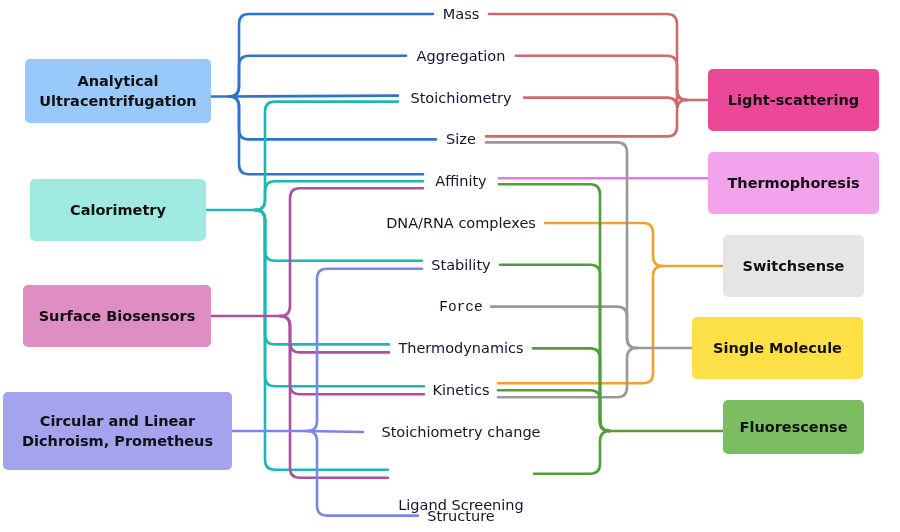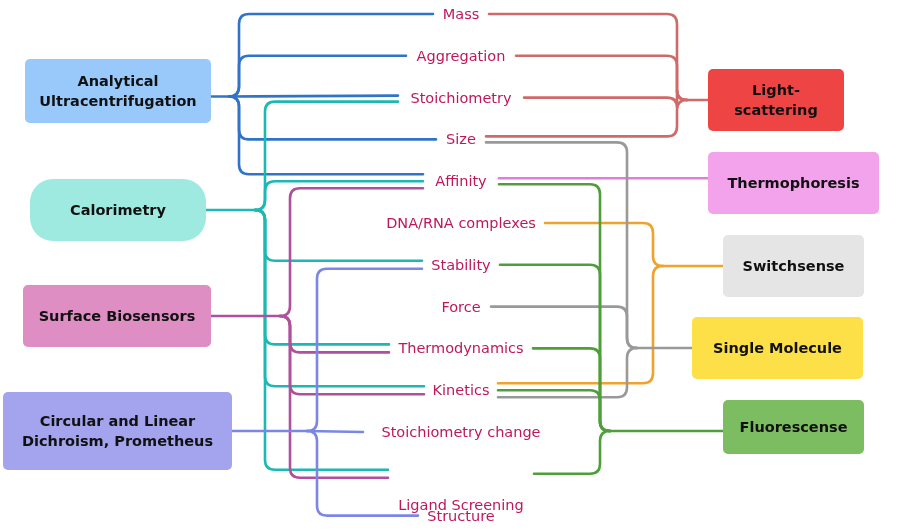--- a/index.html
+++ b/index.html
@@ -1,19 +1,19 @@
 <!DOCTYPE html>
 <html><head>
 <meta charset="utf-8">
 <style>
   html, body { margin:0; padding:0; background:#ffffff; }
   body { width:900px; height:532px; position:relative; overflow:hidden; font-family:"DejaVu Sans", "Liberation Sans", sans-serif; }
   #canvas { position:absolute; left:0; top:0; width:900px; height:532px; }
   .box { position:absolute; border-radius:5px; display:flex; align-items:center; justify-content:center; text-align:center; font-weight:bold; font-size:14.5px; color:#111; line-height:20px; box-sizing:border-box; padding:0 6px; }
-  .term { position:absolute; font-size:14.5px; color:#be185d; white-space:nowrap; transform:translate(-50%,-50%); background:transparent; }
+  .term { position:absolute; font-size:14.5px; color:#0f172a; white-space:nowrap; transform:translate(-50%,-50%); background:transparent; }
 </style>
 </head>
 <body>
 
 <svg id="canvas" xmlns="http://www.w3.org/2000/svg" width="900" height="532">
     <path d="M211,96.5 L229,96.5" fill="none" stroke="#2f74c8" stroke-width="2.6" stroke-linecap="round"></path>
     <path d="M229,96.5 Q239,96.5 239,86.5 L239,24 Q239,14 249,14 L433,14" fill="none" stroke="#2f74c8" stroke-width="2.6" stroke-linecap="round"></path>
     <path d="M229,96.5 Q239,96.5 239,86.5 L239,65.8 Q239,55.8 249,55.8 L406,55.8" fill="none" stroke="#2f74c8" stroke-width="2.6" stroke-linecap="round"></path>
     <path d="M229,96.5 L398,95.6" fill="none" stroke="#2f74c8" stroke-width="2.6" stroke-linecap="round"></path>
     <path d="M229,96.5 Q239,96.5 239,106.5 L239,129.39999999999998 Q239,139.39999999999998 249,139.39999999999998 L436,139.39999999999998" fill="none" stroke="#2f74c8" stroke-width="2.6" stroke-linecap="round"></path>
@@ -52,32 +52,32 @@
     <path d="M533,348.4 L590,348.4 Q600,348.4 600,358.4 L600,421 Q600,431 610,431" fill="none" stroke="#4e9f3a" stroke-width="2.6" stroke-linecap="round"></path>
     <path d="M498,390.2 L590,390.2 Q600,390.2 600,400.2 L600,421 Q600,431 610,431" fill="none" stroke="#4e9f3a" stroke-width="2.6" stroke-linecap="round"></path>
     <path d="M534,473.79999999999995 L590,473.79999999999995 Q600,473.79999999999995 600,463.79999999999995 L600,441 Q600,431 610,431" fill="none" stroke="#4e9f3a" stroke-width="2.6" stroke-linecap="round"></path>
     <path d="M610,431 L723,431" fill="none" stroke="#4e9f3a" stroke-width="2.6" stroke-linecap="round"></path>
   </svg>
 
 <div id="left-boxes">
     <div class="box" style="left: 25px; top: 59px; width: 186px; height: 64px; background: rgb(153, 201, 251);">
       <span>Analytical<br>Ultracentrifugation</span>
     </div>
-    <div class="box" style="left: 30px; top: 179px; width: 176px; height: 62px; background: rgb(159, 234, 224); border-radius: 23px;">
+    <div class="box" style="left: 30px; top: 179px; width: 176px; height: 62px; background: rgb(159, 234, 224);">
       <span>Calorimetry</span>
     </div>
     <div class="box" style="left: 23px; top: 285px; width: 188px; height: 62px; background: rgb(223, 142, 196);">
       <span>Surface Biosensors</span>
     </div>
     <div class="box" style="left: 3px; top: 392px; width: 229px; height: 78px; background: rgb(163, 163, 238);">
       <span>Circular and Linear<br>Dichroism, Prometheus</span>
     </div>
   </div>
 <div id="right-boxes">
-    <div class="box" style="left: 708px; top: 69px; width: 136px; height: 62px; background: #ef4444;">
+    <div class="box" style="left: 708px; top: 69px; width: 171px; height: 62px; background: #ec4899;">
       <span>Light-scattering</span>
     </div>
     <div class="box" style="left: 708px; top: 152px; width: 171px; height: 62px; background: rgb(243, 163, 236); text-align: right;">
       <span>Thermophoresis</span>
     </div>
     <div class="box" style="left: 723px; top: 235px; width: 141px; height: 62px; background: #e5e5e5;">
       <span>Switchsense</span>
     </div>
     <div class="box" style="left: 692px; top: 317px; width: 171px; height: 62px; background: #fde047;">
       <span>Single Molecule</span>
@@ -87,19 +87,19 @@
     </div>
   </div>
 <div id="terms">
     <div class="term" style="left: 461px; top: 14px;">Mass</div>
     <div class="term" style="left: 461px; top: 55.8px;">Aggregation</div>
     <div class="term" style="left: 461px; top: 97.6px;">Stoichiometry</div>
     <div class="term" style="left: 461px; top: 139.4px;">Size</div>
     <div class="term" style="left: 461px; top: 181.2px;">Affinity</div>
     <div class="term" style="left: 461px; top: 223px;">DNA/RNA complexes</div>
     <div class="term" style="left: 461px; top: 264.8px;">Stability</div>
-    <div class="term" style="left: 461px; top: 306.6px;">Force</div>
+    <div class="term" style="left: 461px; top: 306.6px; font-family: Liberation Mono, monospace;">Force</div>
     <div class="term" style="left: 461px; top: 348.4px;">Thermodynamics</div>
     <div class="term" style="left: 461px; top: 390.2px;">Kinetics</div>
     <div class="term" style="left: 461px; top: 432px;">Stoichiometry change</div>
     <div class="term" style="left: 461px; top: 473.8px; margin-top: 31px;">Ligand Screening</div>
     <div class="term" style="left: 461px; top: 515.6px;">Structure</div>
   </div>
 
 </body></html>

